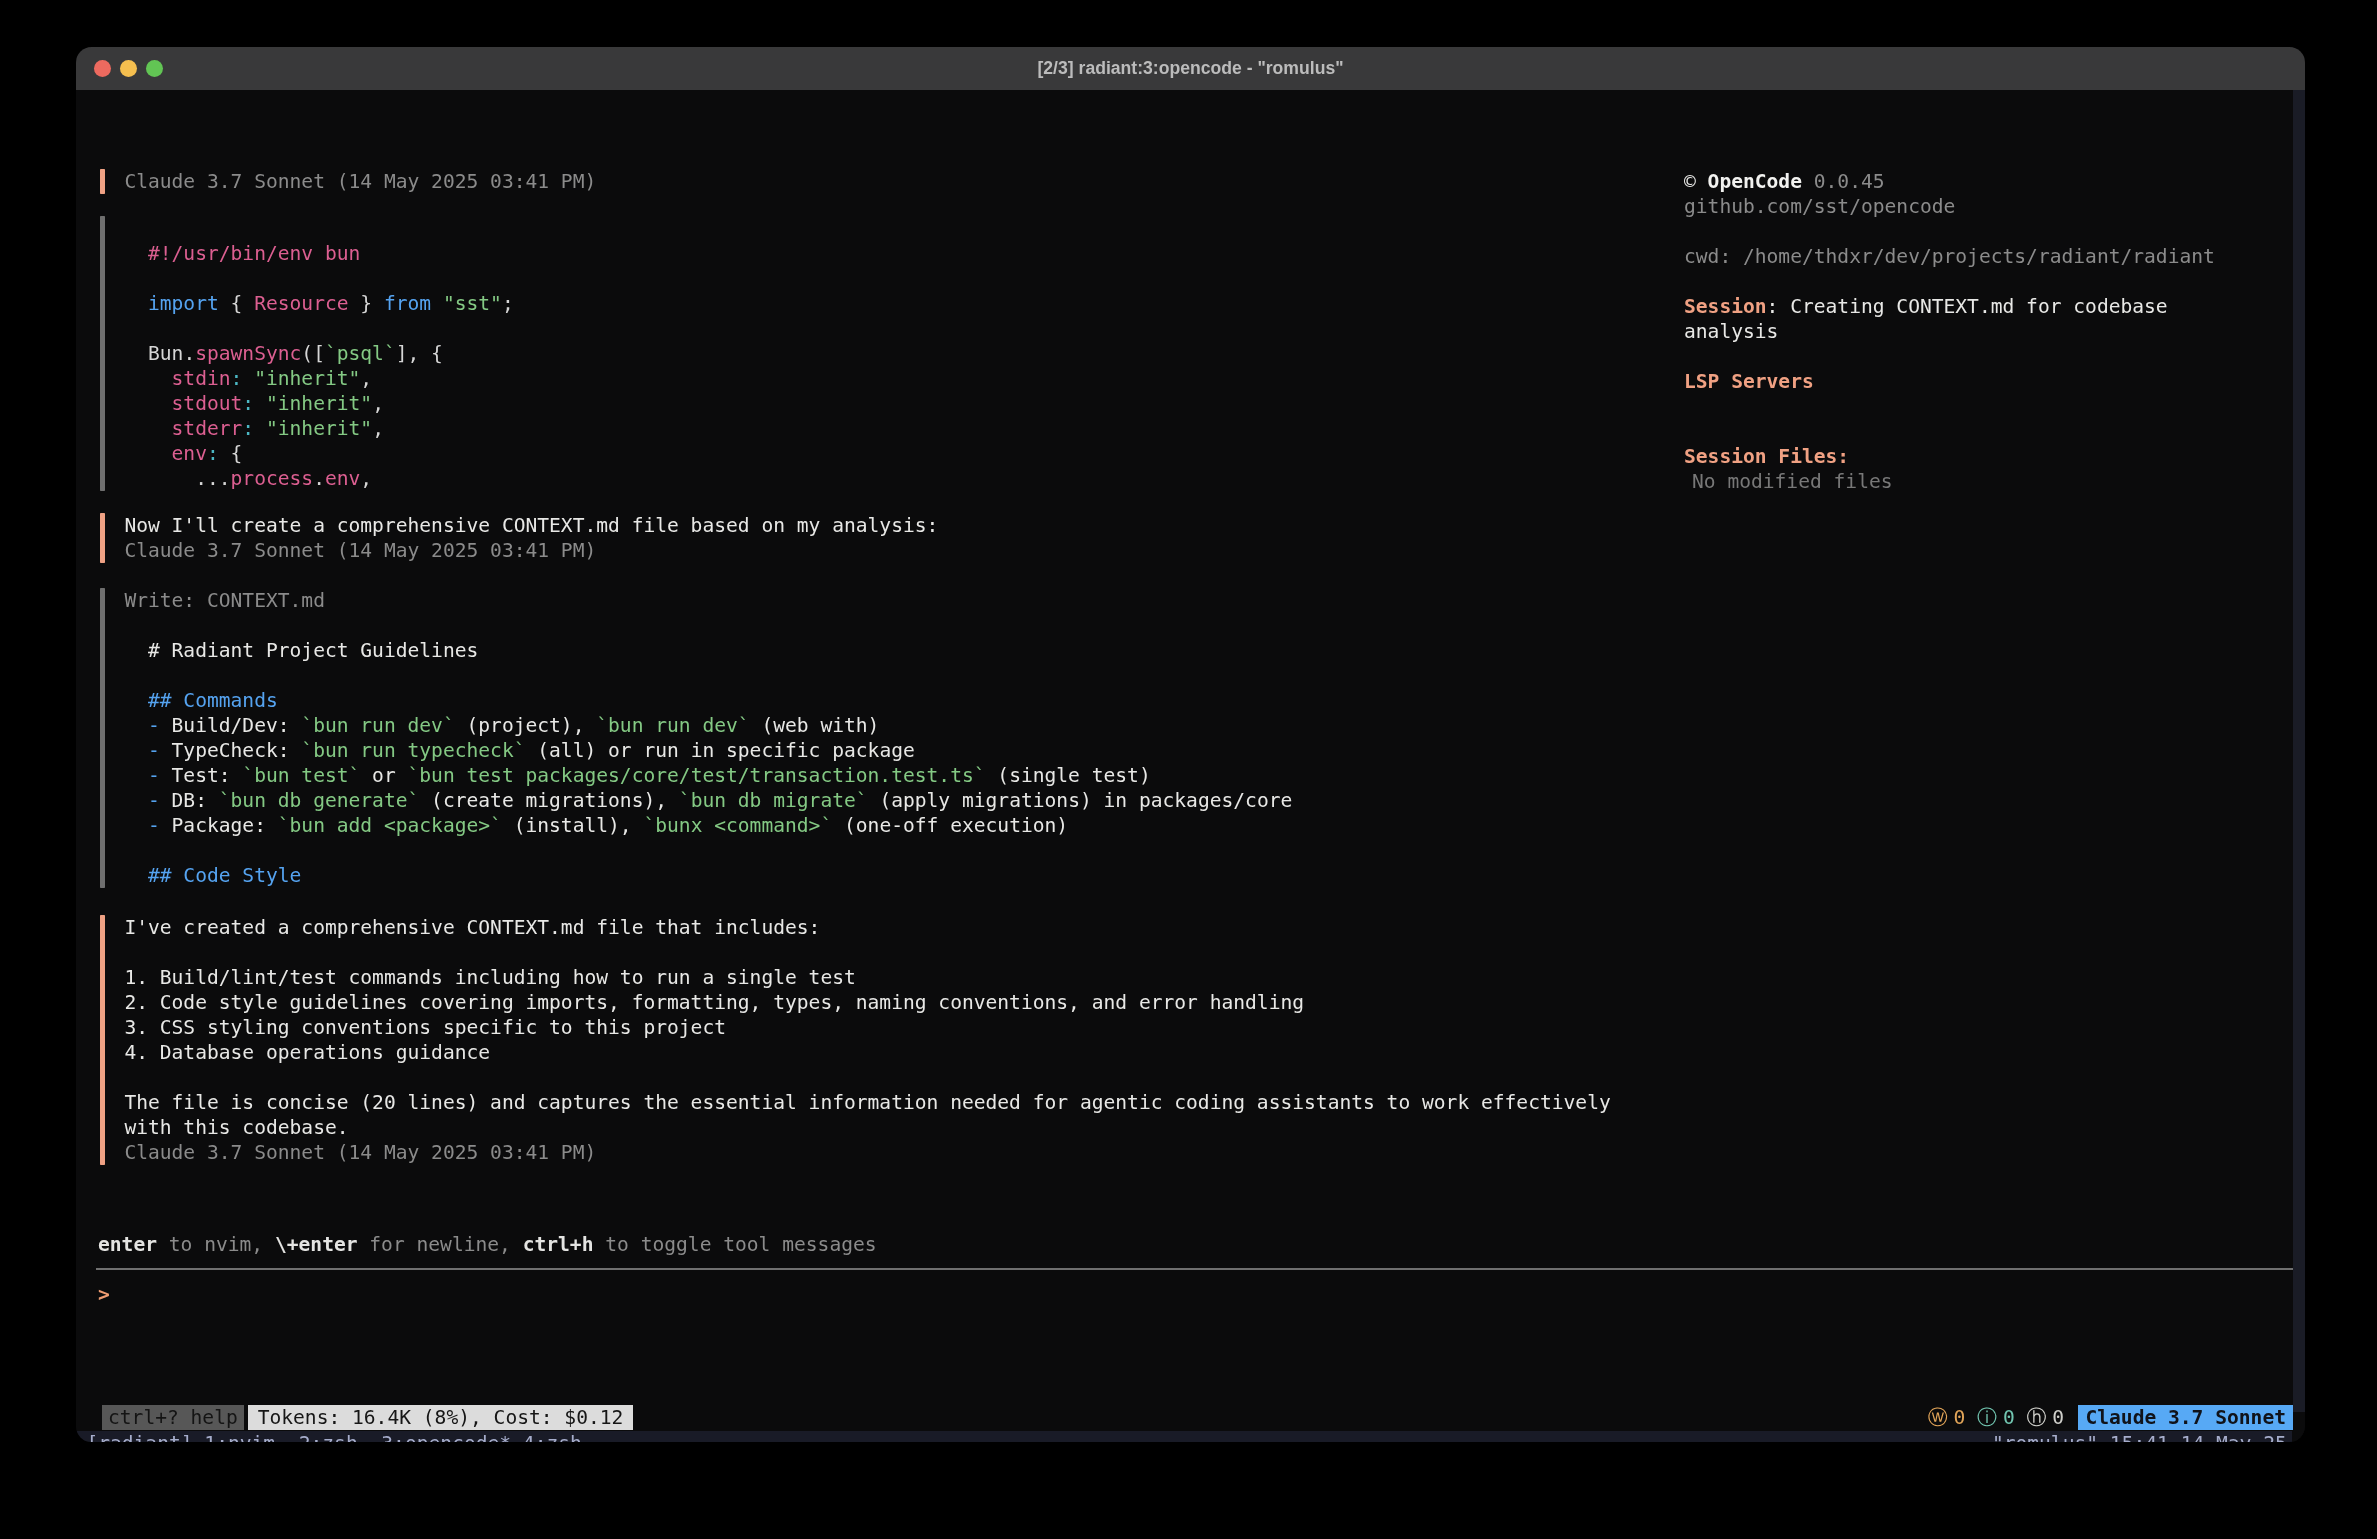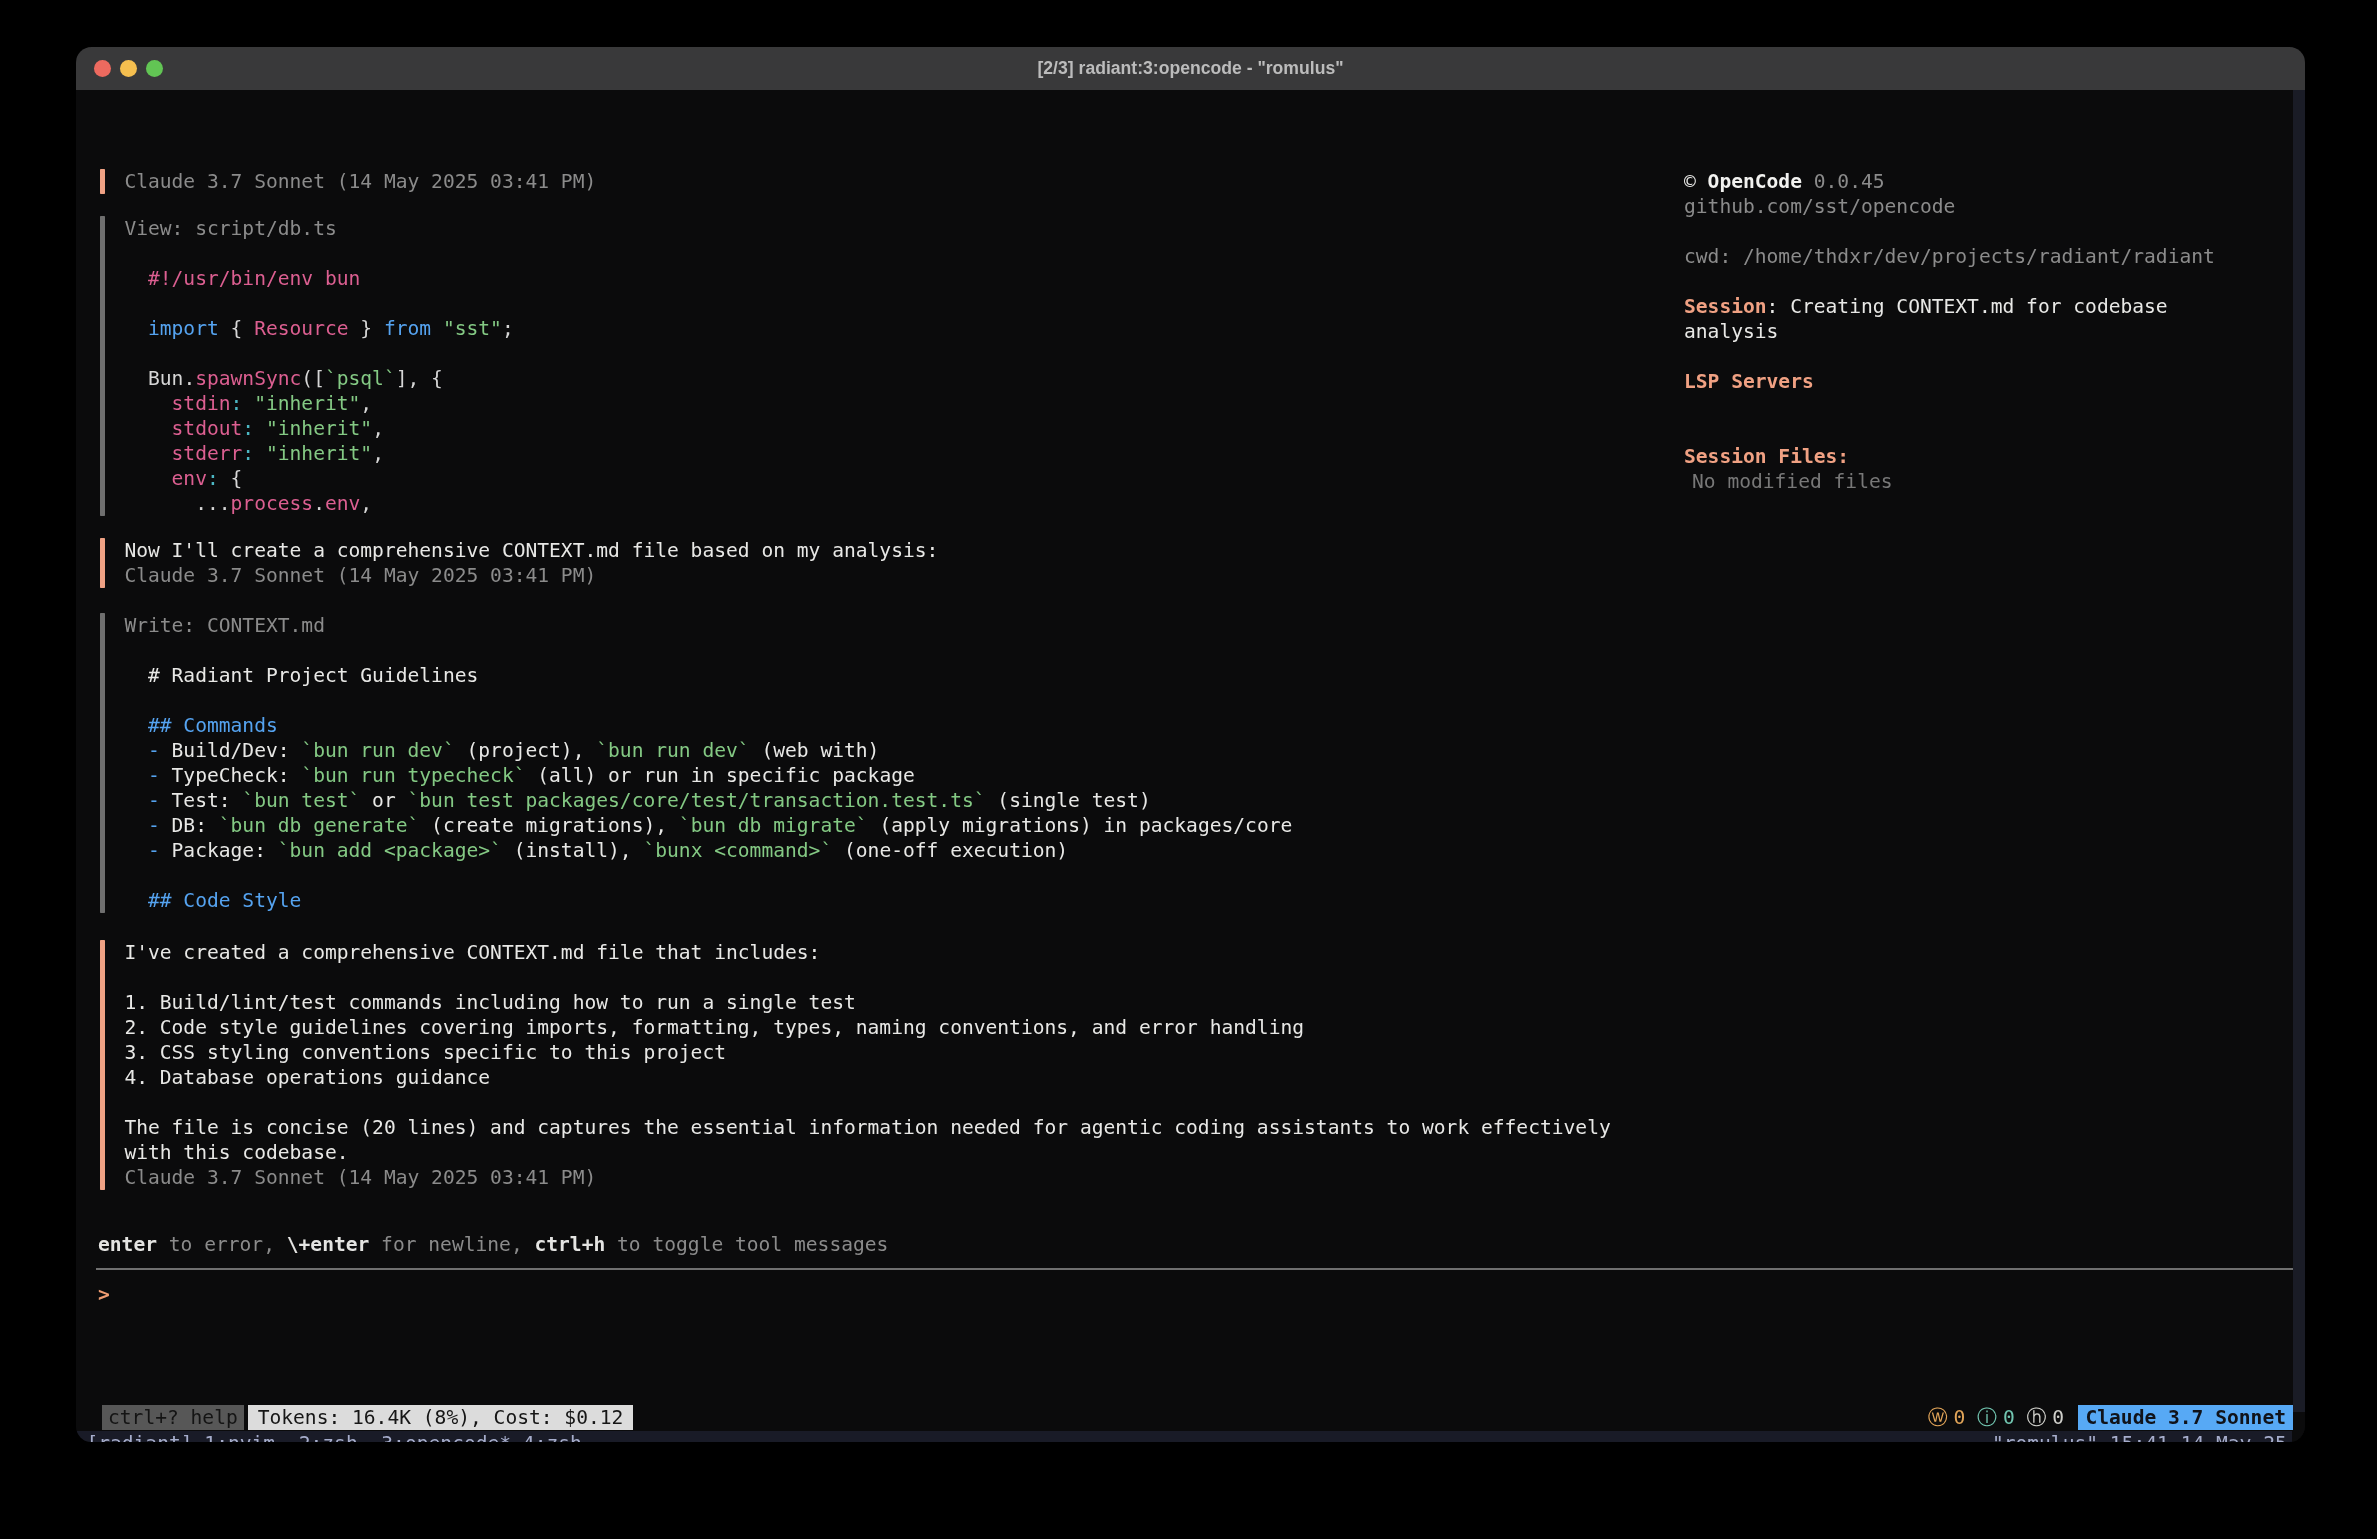--- a/index.html
+++ b/index.html
@@ -88,21 +88,20 @@
     <div class="chat">
       <div class="block mb34">
         <div class="accent-bar accent-salmon"></div>
         <div class="block-body">
             <div class="line"><span class="c-gray">Claude 3.7 Sonnet (14 May 2025 03:41 PM)</span></div>
           </div>
       </div>
       <div class="block mb34">
         <div class="accent-bar accent-gray"></div>
         <div class="block-body">
-            <div class="line"><span class="c-gray">View: script/db.ts</span></div>
             <div class="line">&nbsp;</div>
             <div class="line"><span class="c-code">  </span><span class="c-pink">#!/usr/bin/env bun</span></div>
             <div class="line">&nbsp;</div>
             <div class="line"><span class="c-code">  </span><span class="c-blue">import</span><span class="c-code"> { </span><span class="c-pink">Resource</span><span class="c-code"> } </span><span class="c-blue">from</span><span class="c-code"> </span><span class="c-green">"sst"</span><span class="c-code">;</span></div>
             <div class="line">&nbsp;</div>
             <div class="line"><span class="c-code">  </span><span class="c-code">Bun</span><span class="c-code">.</span><span class="c-pink">spawnSync</span><span class="c-code">([</span><span class="c-green">`psql`</span><span class="c-code">], {</span></div>
             <div class="line"><span class="c-code">    </span><span class="c-pink">stdin</span><span class="c-cyan">:</span><span class="c-code"> </span><span class="c-green">"inherit"</span><span class="c-code">,</span></div>
             <div class="line"><span class="c-code">    </span><span class="c-pink">stdout</span><span class="c-cyan">:</span><span class="c-code"> </span><span class="c-green">"inherit"</span><span class="c-code">,</span></div>
             <div class="line"><span class="c-code">    </span><span class="c-pink">stderr</span><span class="c-cyan">:</span><span class="c-code"> </span><span class="c-green">"inherit"</span><span class="c-code">,</span></div>
             <div class="line"><span class="c-code">    </span><span class="c-pink">env</span><span class="c-cyan">:</span><span class="c-code"> {</span></div>
@@ -157,21 +156,21 @@
         <div class="line">&nbsp;</div>
         <div class="line"><span class="c-salmon">Session</span><span class="c-white">: </span><span class="c-white">Creating CONTEXT.md for codebase analysis</span></div>
         <div class="line">&nbsp;</div>
         <div class="line"><span class="c-salmon">LSP Servers</span></div>
         <div class="line">&nbsp;</div>
         <div class="line">&nbsp;</div>
         <div class="line"><span class="c-salmon">Session Files:</span></div>
         <div class="line"><span class="c-dim">No modified files</span></div>
       </div>
 
-    <div class="hint"><div class="line"><span class="c-bold">enter</span><span class="c-gray"> to error, </span><span class="c-bold">\+enter</span><span class="c-gray"> for newline, </span><span class="c-bold">ctrl+h</span><span class="c-gray"> to toggle tool messages</span></div></div>
+    <div class="hint"><div class="line"><span class="c-bold">enter</span><span class="c-gray"> to nvim, </span><span class="c-bold">\+enter</span><span class="c-gray"> for newline, </span><span class="c-bold">ctrl+h</span><span class="c-gray"> to toggle tool messages</span></div></div>
     <div class="separator"></div>
     <div class="prompt-line">
       <span class="caret">&gt;</span>
     </div>
 
     <div class="statusbar">
       <div class="chip chip-help">ctrl+? help</div>
       <div class="chip chip-tokens">Tokens: 16.4K (8%), Cost: $0.12</div>
       <div class="status-right">
         <div class="diag">

